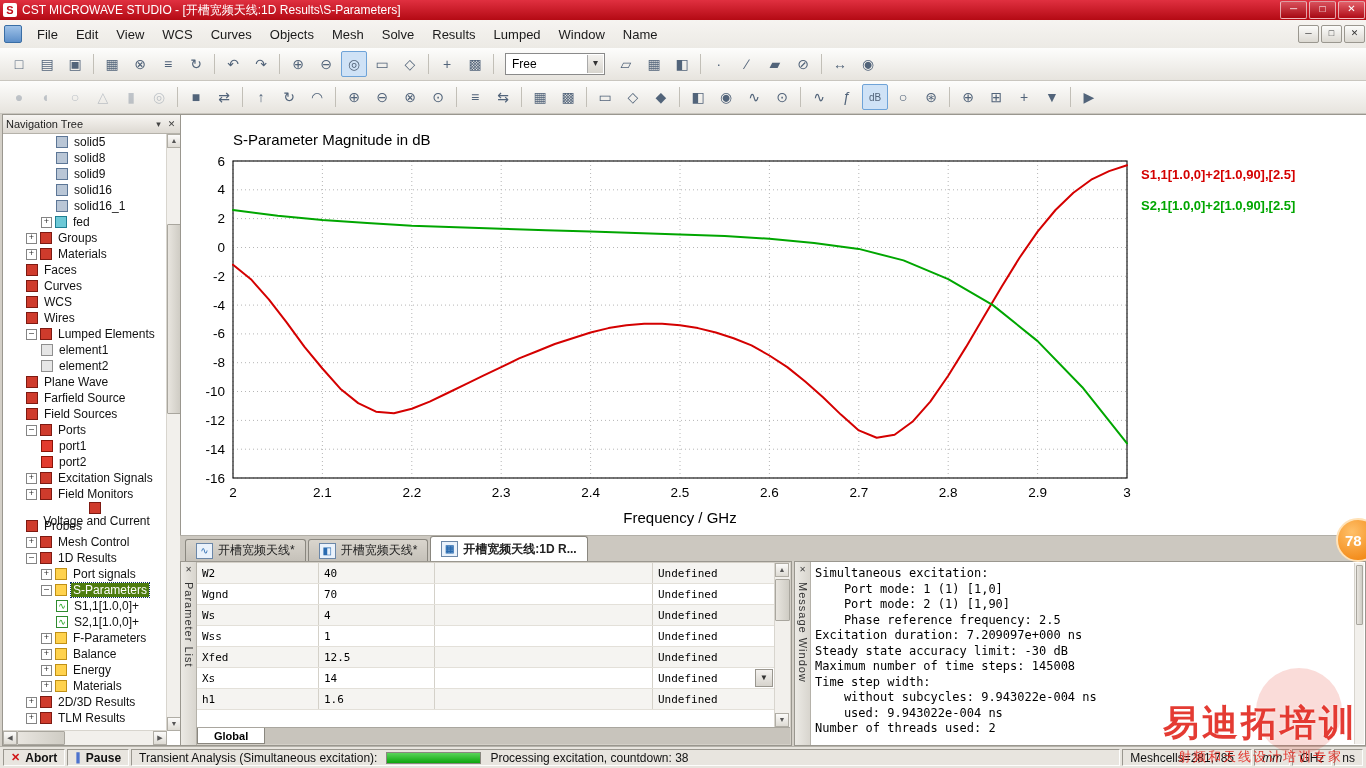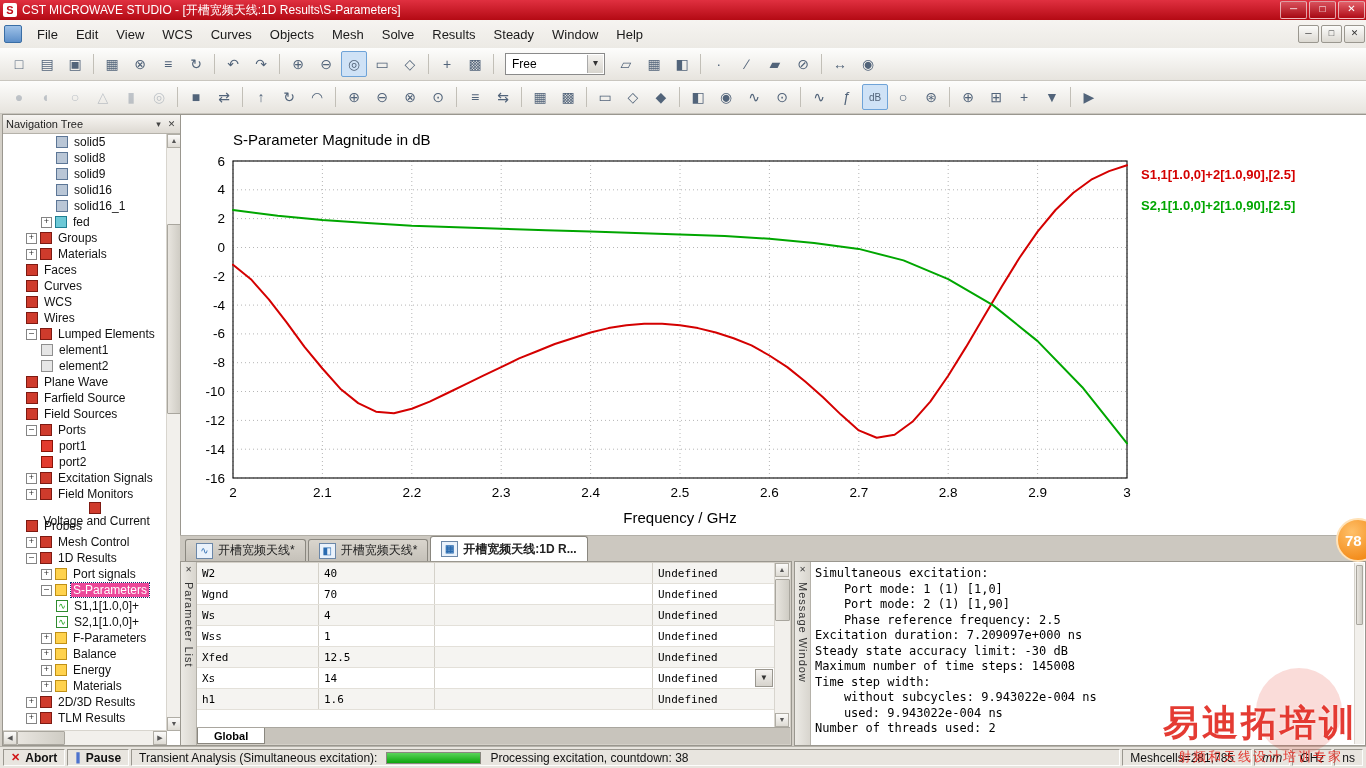--- a/index.html
+++ b/index.html
@@ -36,21 +36,21 @@
   .expand-box{width:9px;height:9px;border:1px solid #848484;background:#fff;font-size:9px;line-height:7px;text-align:center;margin-right:3px;flex:none;color:#333;box-sizing:content-box;}
   .ti{width:12px;height:12px;margin-right:4px;flex:none;border:1px solid transparent;box-sizing:border-box;font-size:9px;line-height:10px;text-align:center;}
   .ti-solid{background:#b9c6d6;border-color:#5c7696;}
   .ti-fed{background:#6cc8d6;border-color:#1f7f93;}
   .ti-cat{background:#cf3b2c;border-color:#7e1a12;}
   .ti-element{background:#e6e6e6;border-color:#8f8f8f;}
   .ti-port{background:#e23b2e;border-color:#8c1408;}
   .ti-folder{background:#ffd24d;border-color:#c09016;}
   .ti-curve{background:#fff;border-color:#2e8b2e;color:#13a013;}
   .tree-label{padding:0 2px;}
-  .tree-row.selected .tree-label{background:#ec4899;color:#fff;outline:1px dotted #10306b;}
+  .tree-row.selected .tree-label{background:#4d7c0f;color:#fff;outline:1px dotted #10306b;}
   
   .sb-track-v{position:absolute;background:#f2f0ec;border-left:1px solid #d8d5ce;}
   .sb-track-h{position:absolute;background:#f2f0ec;border-top:1px solid #d8d5ce;}
   .sb-arrow{position:absolute;width:14px;height:14px;background:linear-gradient(#fcfbfa,#dedbd4);border:1px solid #b0ada5;box-sizing:border-box;color:#555;font-size:7px;line-height:12px;text-align:center;}
   .sb-thumb{position:absolute;background:linear-gradient(90deg,#e8e5df,#cfccc4);border:1px solid #a9a69e;box-sizing:border-box;border-radius:1px;}
   .nav-vscroll{top:19px;right:0;width:14px;bottom:14px;}
   .nav-hscroll{left:0;right:14px;bottom:0;height:14px;}
   .arr-up::before{content:"▲";} .arr-dn::before{content:"▼";} .arr-lf::before{content:"◀";} .arr-rt::before{content:"▶";}
   
   .chartpanel{position:absolute;left:180px;top:114px;width:1186px;height:421px;background:#fff;border-top:1px solid #9a978f;border-left:1px solid #9a978f;box-sizing:border-box;}
@@ -117,23 +117,23 @@
     <div id="menu-items" style="display:flex;">
         <div class="menu-item">File</div>
         <div class="menu-item">Edit</div>
         <div class="menu-item">View</div>
         <div class="menu-item">WCS</div>
         <div class="menu-item">Curves</div>
         <div class="menu-item">Objects</div>
         <div class="menu-item">Mesh</div>
         <div class="menu-item">Solve</div>
         <div class="menu-item">Results</div>
-        <div class="menu-item">Steady</div>
+        <div class="menu-item">Lumped</div>
         <div class="menu-item">Window</div>
-        <div class="menu-item">Help</div>
+        <div class="menu-item">Name</div>
       </div>
     <div class="spacer"></div>
     <div class="mdi-btn">─</div>
     <div class="mdi-btn">□</div>
     <div class="mdi-btn">✕</div>
   </div>
 
   <div class="toolbar tb1" id="toolbar1">
       <div class="tb-btn">□</div>
       <div class="tb-btn">▤</div>

